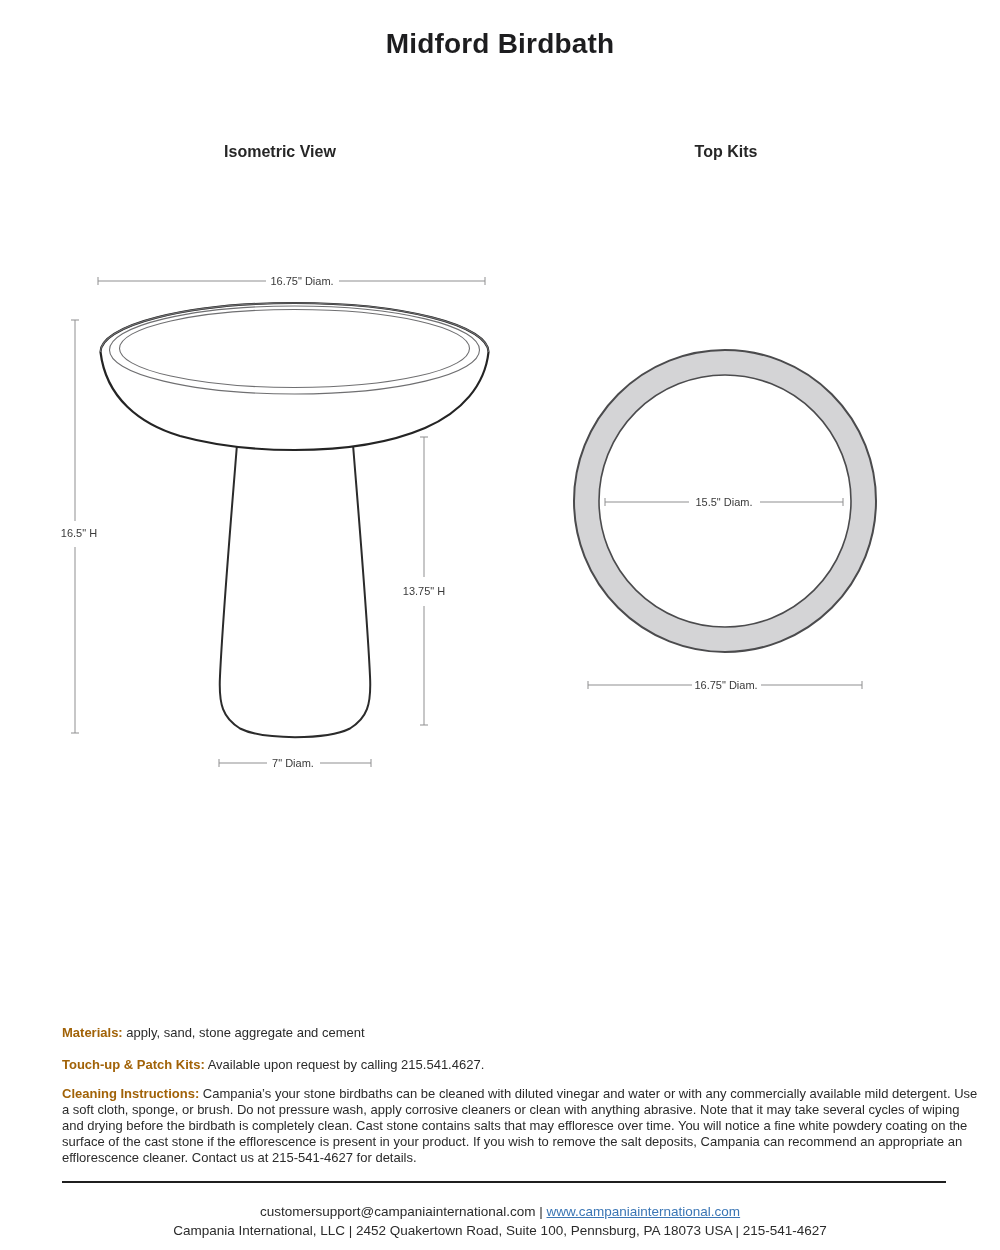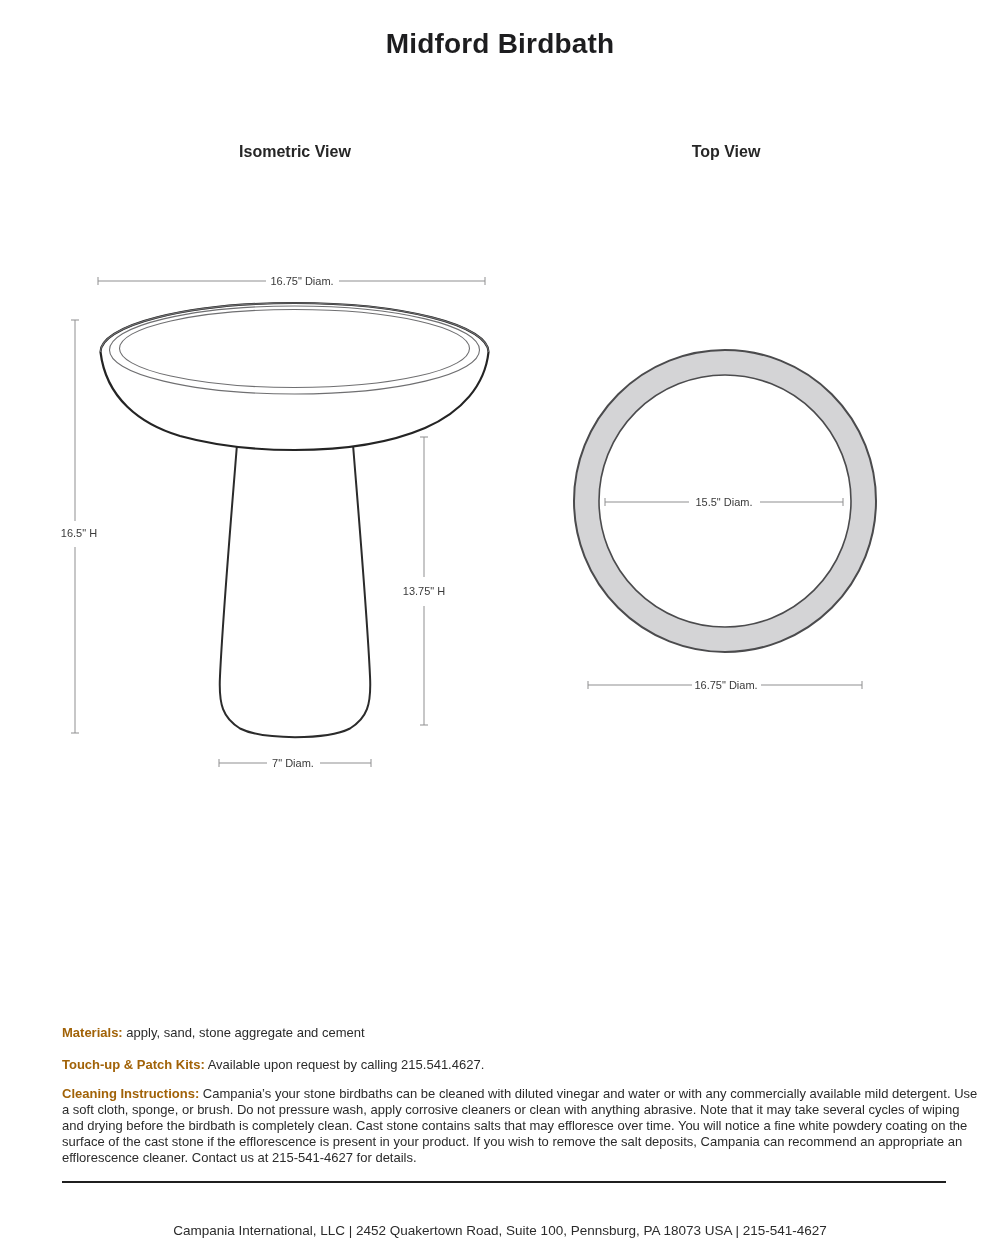--- a/index.html
+++ b/index.html
@@ -9,21 +9,21 @@
 
   .page-title {
     position: absolute; top: 28px; left: 0; width: 1000px;
     text-align: center; font-size: 28px; font-weight: bold; color: #1d1d1f;
     letter-spacing: 0.2px;
   }
 
   .view-label {
     position: absolute; top: 143px; font-size: 16px; font-weight: bold; color: #262626;
   }
-  .view-label.iso { left: 192px; width: 206px; text-align: center; }
+  .view-label.iso { left: 177px; width: 206px; text-align: center; }
   .view-label.topv { left: 620px; width: 212px; text-align: center; }
 
   svg { position: absolute; overflow: visible; }
   .iso-svg { left: 50px; top: 255px; width: 460px; height: 535px; }
   .topview-svg { left: 555px; top: 330px; width: 340px; height: 370px; }
 
   .dim-line { stroke: #8f8f90; stroke-width: 1; fill: none; }
   .dim-text { font-family: "Liberation Sans", sans-serif; font-size: 11px; fill: #3a3a3a; }
   .thin-stroke { stroke: #6f6f71; fill: none; }
 
@@ -42,21 +42,21 @@
   .footer-link { color: #3b76b5; text-decoration: underline; cursor: pointer; }
 </style>
 </head>
 <body>
 
 <div class="page">
 
   <h1 class="page-title">Midford Birdbath</h1>
 
   <div class="view-label iso">Isometric View</div>
-  <div class="view-label topv">Top View</div>
+  <div class="view-label topv">Top Kits</div>
 
   <svg class="iso-svg" viewBox="50 255 460 535">
 
     <path d="M 238 432 C 231 520 223 612 220 676 C 218.5 705 223 718 240 728.5 C 263 740 327 740 350 728.5 C 367 718 371.5 705 370 676 C 367 612 359 520 352 432 Z" fill="#ffffff" stroke="#2b2b2b" stroke-width="2" stroke-linejoin="round"></path>
 
     <path d="M 100.5 352 C 106 398 140 424 180 436 C 220 447 258 450 294.5 450 C 335 450 385 445 425 428 C 462 412 485 385 488.5 352 A 194 49 0 0 0 100.5 352 Z" fill="#ffffff" stroke="#242424" stroke-width="2.2" stroke-linejoin="round"></path>
 
     <path class="thin-stroke" d="M 100.5 352 A 194 49 0 0 1 488.5 352" stroke-width="1.2"></path>
 
     <ellipse class="thin-stroke" cx="294.5" cy="350" rx="185" ry="44" stroke-width="1.1"></ellipse>
@@ -114,14 +114,17 @@
       </div>
       <div class="cl-line">a soft cloth, sponge, or brush. Do not pressure wash, apply corrosive cleaners or clean with anything abrasive. Note that it may take several cycles of wiping</div>
       <div class="cl-line">and drying before the birdbath is completely clean. Cast stone contains salts that may effloresce over time. You will notice a fine white powdery coating on the</div>
       <div class="cl-line">surface of the cast stone if the efflorescence is present in your product. If you wish to remove the salt deposits, Campania can recommend an appropriate an</div>
       <div class="cl-line">efflorescence cleaner. Contact us at 215-541-4627 for details.</div>
     </div>
   </div>
 
   <div class="footer-rule"></div>
   <div class="footer-line l1">Campania International, LLC | 2452 Quakertown Road, Suite 100, Pennsburg, PA 18073 USA | 215-541-4627</div>
+  <div class="footer-line l2">
+    <span>customersupport@campaniainternational.com</span><span> | </span><span class="footer-link">www.campaniainternational.com</span>
+  </div>
 
 </div>
 
 </body></html>

